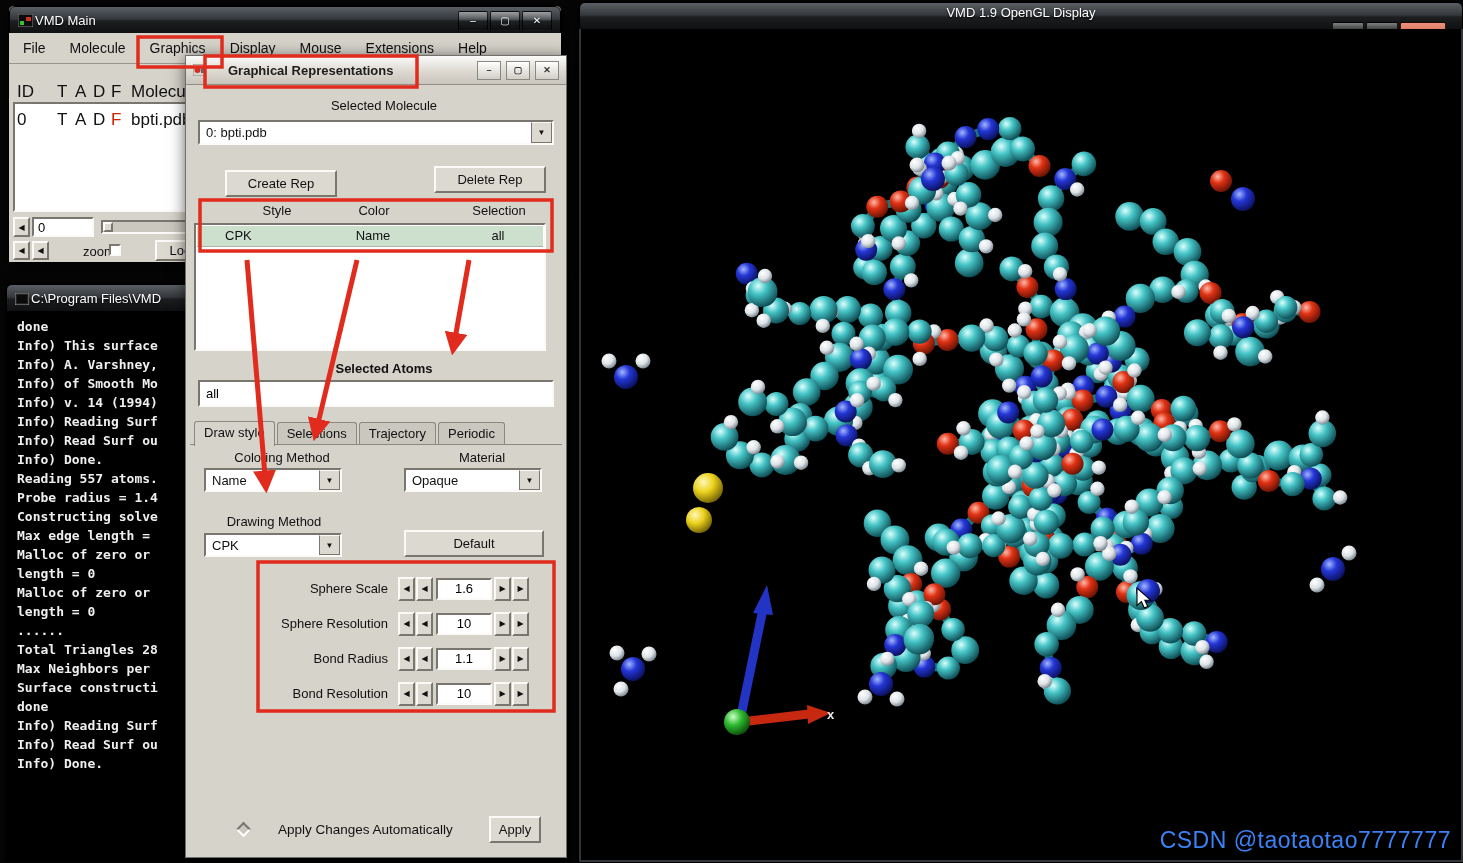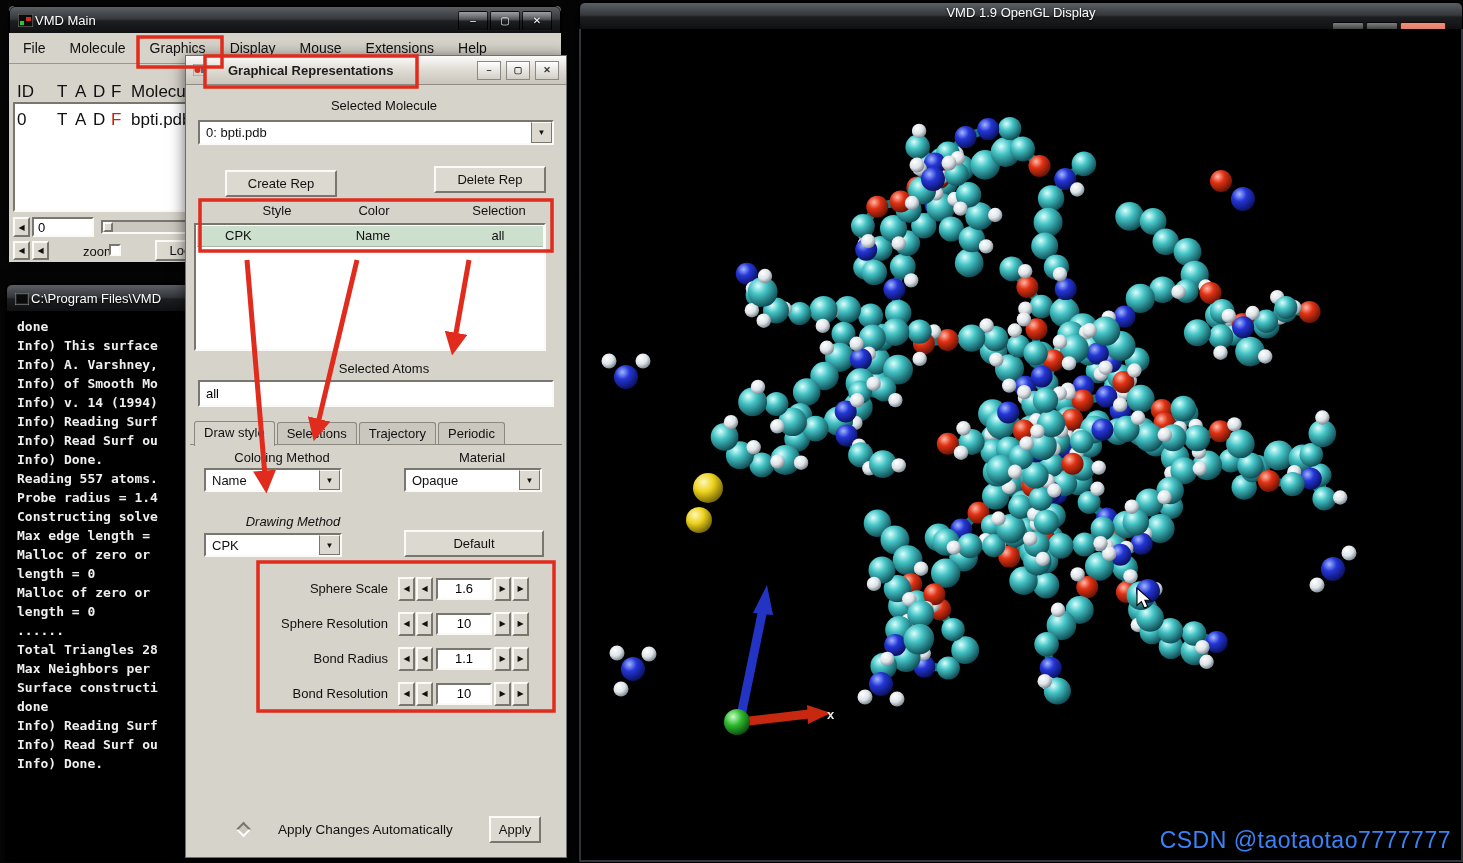--- a/index.html
+++ b/index.html
@@ -208,21 +208,21 @@
         <span class="abs lbl center" style="left:250px;width:110px;">Selection</span>
       </div>
       <div class="abs tkentry" style="left:8px;top:139px;width:352px;height:128px;">
         <div class="abs" style="left:1px;top:1px;right:1px;height:21px;background:#cde0cd;border-bottom:1px solid #a8b8a8;">
           <span class="abs lbl" style="left:12px;top:2px;">CPK</span>
           <span class="abs lbl center" style="left:118px;width:100px;top:2px;">Name</span>
           <span class="abs lbl center" style="left:238px;width:110px;top:2px;">all</span>
         </div>
       </div>
 
-      <div class="abs lbl center" style="left:0;right:0;top:277px;">Selected Atoms</div>
+      <div class="abs lbl center" style="left:0;right:0;top:277px;font-weight:bold;">Selected Atoms</div>
       <div class="abs tkentry" style="left:12px;top:296px;width:356px;height:27px;font-size:13px;padding:4px 6px;">all</div>
 
       <div id="tabs">
           <div class="tab active">Draw style</div>
           <div class="tab">Selections</div>
           <div class="tab">Trajectory</div>
           <div class="tab">Periodic</div>
         </div>
       <div class="tabline"></div>
 
@@ -230,21 +230,21 @@
       <div class="abs lbl center" style="left:219px;width:138px;top:366px;">Material</div>
       <div class="combo" style="left:18px;top:384px;width:138px;height:24px;">
         <span class="combo-val">Name</span>
         <span class="combo-arrow">▼</span>
       </div>
       <div class="combo" style="left:218px;top:384px;width:138px;height:24px;">
         <span class="combo-val">Opaque</span>
         <span class="combo-arrow">▼</span>
       </div>
 
-      <div class="abs lbl center" style="left:29px;width:140px;top:430px;font-style:italic;">Drawing Method</div>
+      <div class="abs lbl center" style="left:10px;width:140px;top:430px;">Drawing Method</div>
       <div class="combo" style="left:18px;top:449px;width:138px;height:24px;">
         <span class="combo-val">CPK</span>
         <span class="combo-arrow">▼</span>
       </div>
       <span class="abs tkbtn" style="left:218px;top:446px;width:140px;height:27px;">Default</span>
 
       <div class="abs" id="spinners" style="left:0;top:487px;right:0;">
           <div class="spin-row">
             <span class="spin-label">Sphere Scale</span>
             <span class="tkbtn spin-btn">◀</span>

